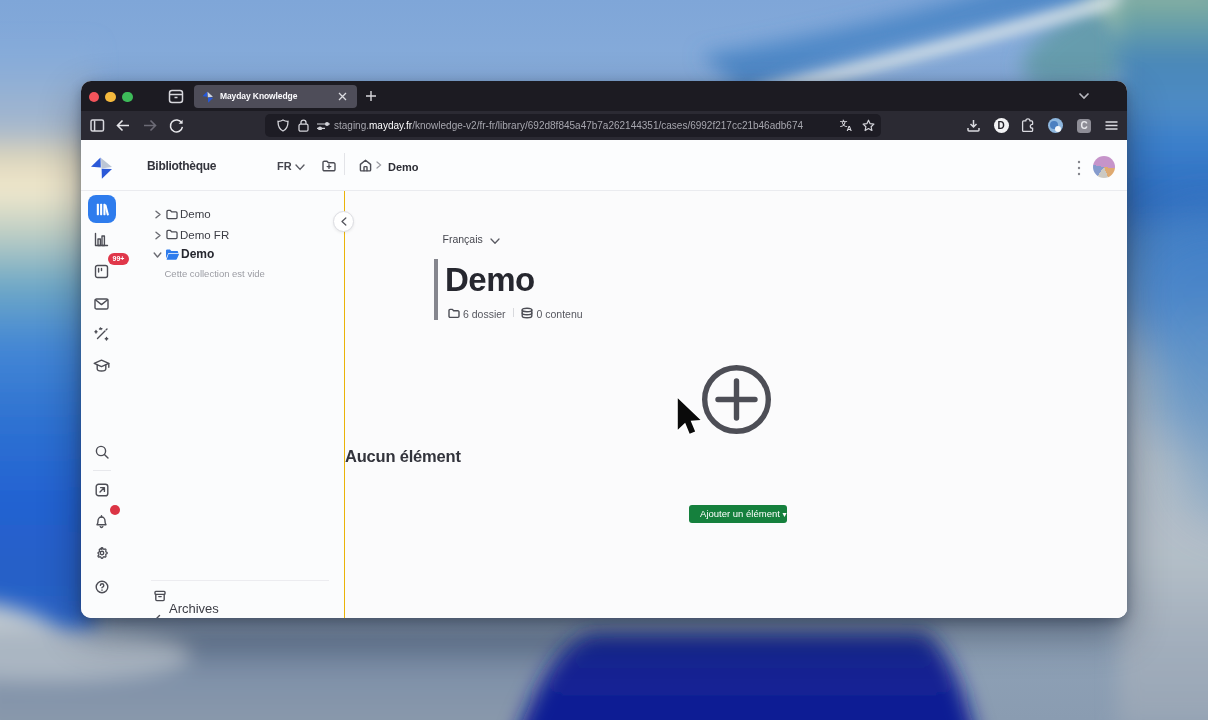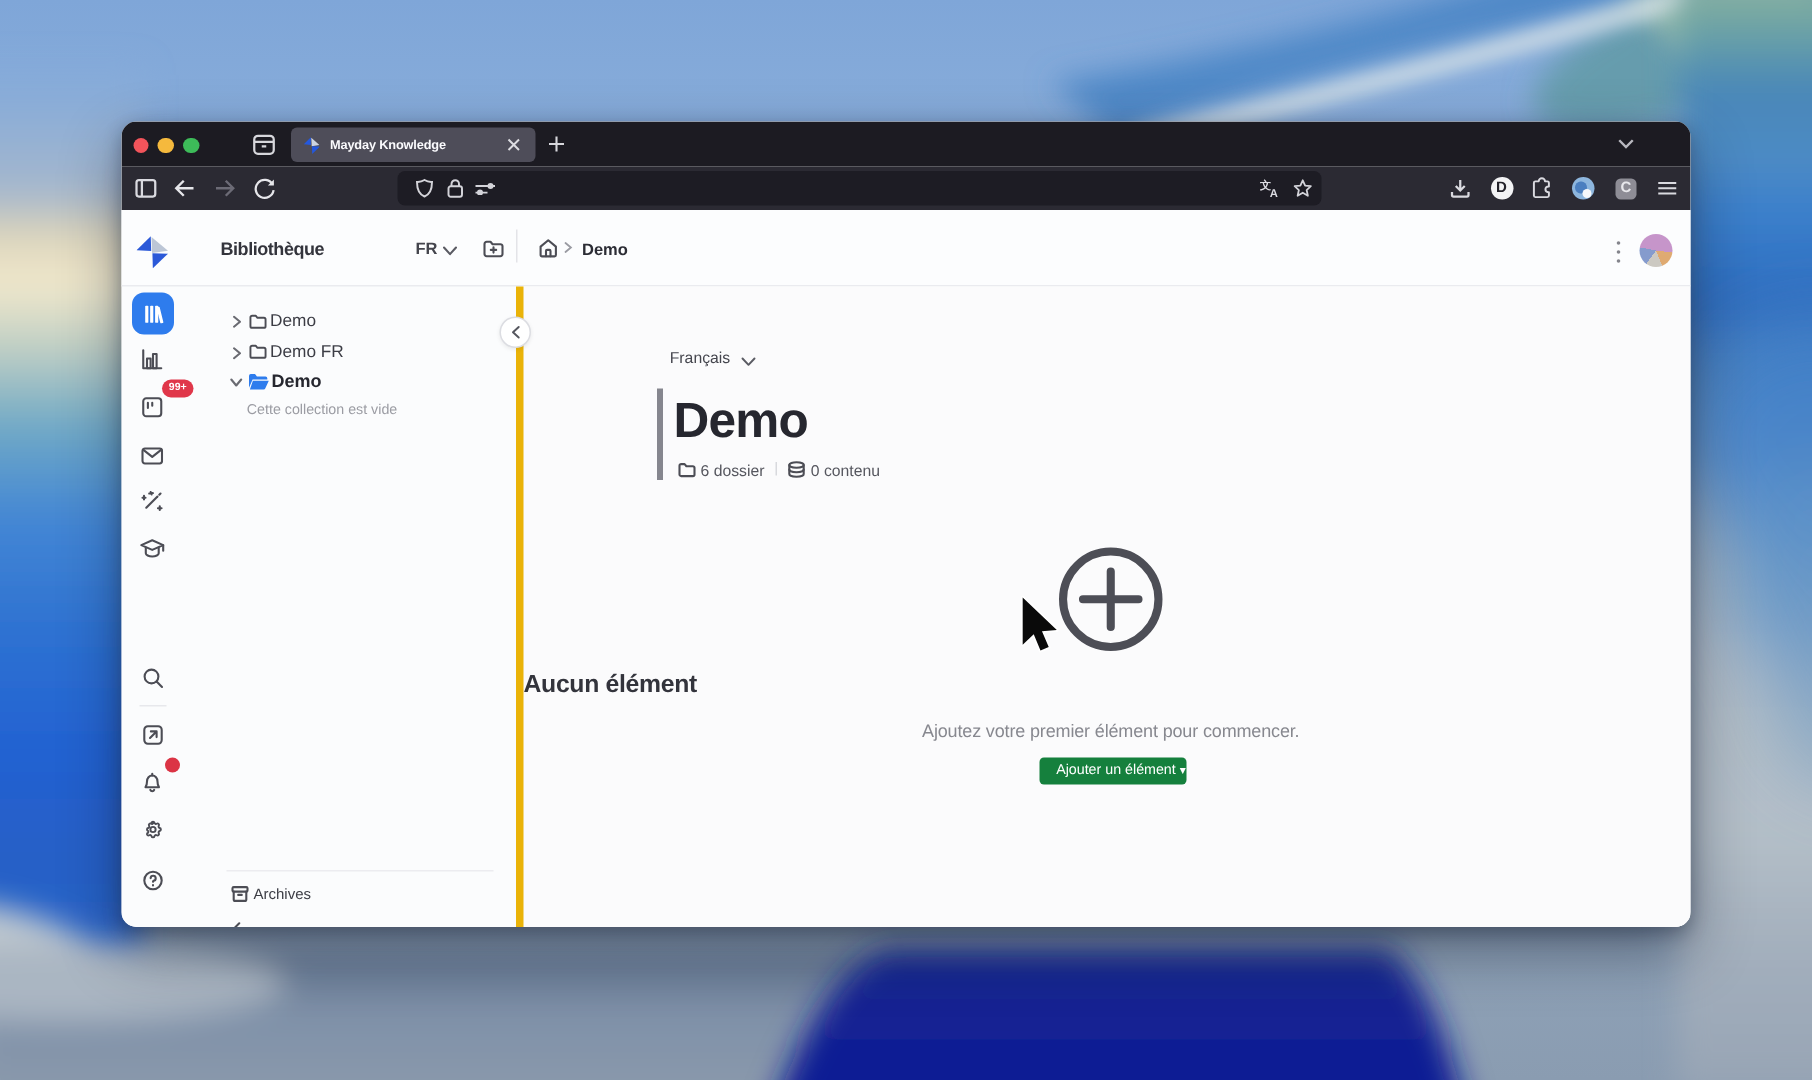--- a/index.html
+++ b/index.html
@@ -13,21 +13,21 @@
   .tl { position:absolute; top:10.5px; width:10.5px; height:10.5px; border-radius:50%; }
   #tab { position:absolute; left:113px; top:3.5px; width:163px; height:23px; background:#4e4d59; border-radius:4px; }
   #toolbar { position:absolute; left:0; top:30px; width:100%; height:29px; background:#2b2a33; }
   #urlbar { position:absolute; left:184px; top:3px; width:616px; height:23px; background:#1d1c24; border-radius:5px; }
   .ticon { position:absolute; top:0; height:29px; display:flex; align-items:center; justify-content:center; }
   
   #app { position:absolute; left:0; top:59px; width:100%; height:497px; background:#fbfcfd;padding-left:40px; }
   #apphead { position:absolute; left:0; top:0; width:100%; height:51px; background:#fcfdfe; border-bottom:1px solid #eaebef; }
   #rail { position:absolute; left:0; top:0; width:62px; bottom:0; }
   #tree { position:absolute; left:62px; top:0; width:201px; bottom:0; }
-  #main { position:absolute; left:263px; top:51px; right:0; bottom:0; border-left:5px solid #eab308; background:#fbfbfc; }
+  #main { position:absolute; left:263px; top:51px; right:0; bottom:0; border-left:1px solid #eab308; background:#fbfbfc; }
   .ic { stroke:#4c4d55; fill:none; stroke-width:1.4; stroke-linecap:round; stroke-linejoin:round; }
 </style>
 </head>
 <body>
 <svg id="bg" width="1208" height="720" viewBox="0 0 1208 720" preserveAspectRatio="none">
   <defs>
     <linearGradient id="sky" x1="0" y1="0" x2="0" y2="1">
       <stop offset="0" stop-color="#7fa6d8"></stop>
       <stop offset="0.25" stop-color="#91b3dc"></stop>
       <stop offset="0.55" stop-color="#9cb6d3"></stop>
@@ -166,20 +166,21 @@
       <svg style="position:absolute;left:33px;top:5px" width="11" height="13" viewBox="0 0 11 13">
         <rect x="1" y="5.2" width="9" height="7" rx="1.5" stroke="#d3d3d9" stroke-width="1.3" fill="none"></rect>
         <path d="M3 5 V3.6 A2.5 2.5 0 0 1 8 3.6 V5" stroke="#d3d3d9" stroke-width="1.3" fill="none"></path>
       </svg>
       <svg style="position:absolute;left:51px;top:8px" width="15" height="8" viewBox="0 0 15 8">
         <line x1="1" y1="2" x2="14" y2="2" stroke="#d3d3d9" stroke-width="1.2"></line>
         <circle cx="11" cy="2" r="2" fill="#d3d3d9"></circle>
         <line x1="1" y1="6.4" x2="9" y2="6.4" stroke="#d3d3d9" stroke-width="1.2"></line>
         <circle cx="4" cy="6.4" r="2" fill="#d3d3d9"></circle>
       </svg>
+      <div style="position:absolute;left:69px;top:6px;font-size:10px;color:#a6a6ae;white-space:nowrap;width:503px;overflow:hidden;">staging.<span style="color:#fdfdfe;">mayday.fr</span>/knowledge-v2/fr-fr/library/692d8f845a47b7a262144351/cases/6992f217cc21b46adb674</div>
       <svg style="position:absolute;right:27px;top:5px" width="14" height="13" viewBox="0 0 14 13">
         <text x="0" y="7" font-size="7.5" fill="#dcdce2" font-weight="bold" font-family="Liberation Sans">文</text>
         <text x="6.5" y="12" font-size="7.5" fill="#dcdce2" font-weight="bold" font-family="Liberation Sans">A</text>
       </svg>
       <svg style="position:absolute;right:6px;top:5px" width="13" height="13" viewBox="0 0 13 13">
         <path d="M6.5 1.2 L8.1 4.7 L11.9 5.1 L9.1 7.7 L9.9 11.5 L6.5 9.5 L3.1 11.5 L3.9 7.7 L1.1 5.1 L4.9 4.7 Z" stroke="#d3d3d9" stroke-width="1.2" fill="none" stroke-linejoin="round"></path>
       </svg>
     </div>
     <svg class="ticon" style="left:885px;width:15px" width="15" height="29" viewBox="0 0 15 14">
       <path d="M7.5 1.5 V8 M4.5 5.5 L7.5 8.5 L10.5 5.5" stroke="#dadae0" stroke-width="1.5" fill="none"></path>
@@ -321,21 +322,21 @@
       <span style="position:absolute;left:38px;top:107px;font-size:12px;font-weight:700;color:#26272f;">Demo</span>
 
       <span style="position:absolute;left:21.5px;top:128px;font-size:9.5px;color:#9b9ca3;">Cette collection est vide</span>
 
       <div style="position:absolute;left:8px;top:439.5px;width:178px;height:1px;background:#ececf0;"></div>
       <svg style="position:absolute;left:10.5px;top:450px" width="12" height="12" viewBox="0 0 12 12" class="ic">
         <rect x="1" y="1.4" width="10" height="3" rx="0.8"></rect>
         <path d="M1.8 4.4 V9.6 A1 1 0 0 0 2.8 10.6 H9.2 A1 1 0 0 0 10.2 9.6 V4.4"></path>
         <path d="M4.8 6.6 H7.2"></path>
       </svg>
-      <span style="position:absolute;left:26px;top:451px;font-size:10px;color:#3c3d45;text-align:right;">Archives</span>
+      <span style="position:absolute;left:26px;top:461px;font-size:13px;color:#3c3d45;text-align:right;">Archives</span>
       <svg style="position:absolute;left:10.5px;top:474px" width="12" height="11" viewBox="0 0 12 11" class="ic">
         <path d="M11 5.5 H1.5 M5.5 1.5 L1.5 5.5 L5.5 9.5"></path>
       </svg>
       <span style="position:absolute;left:25px;top:483px;font-size:9.5px;color:#3c3d45;">Retour</span>
     </div>
     <div id="main">
       <span style="position:absolute;left:97.5px;top:42px;font-size:10.5px;color:#45464e;">Français</span>
       <svg style="position:absolute;left:144.5px;top:46.5px" width="10" height="7" viewBox="0 0 10 7">
         <path d="M1 1 L5 5.2 L9 1" stroke="#5a5b63" stroke-width="1.3" fill="none" stroke-linecap="round" stroke-linejoin="round"></path>
       </svg>
@@ -354,21 +355,20 @@
       <span style="position:absolute;left:191.5px;top:116.5px;font-size:10.5px;color:#56575f;">0 contenu</span>
 
       <svg style="position:absolute;left:354px;top:170.5px" width="75" height="75" viewBox="0 0 75 75">
         <circle cx="37.5" cy="37.5" r="31.8" stroke="#4d4e56" stroke-width="5.4" fill="none"></circle>
         <path d="M19 37.5 H56 M37.5 19 V56" stroke="#4d4e56" stroke-width="5.4" stroke-linecap="round"></path>
       </svg>
       <svg style="position:absolute;left:331px;top:206px" width="26" height="41" viewBox="0 0 23.6 37.3">
         <path d="M1.6 1.2 L1.6 29.8 L8.3 23.5 L12.4 33.4 L17.4 31.3 L13.3 21.7 L22.3 21 Z" fill="#0a0a0a" stroke="#fff" stroke-width="2.2" stroke-linejoin="round" paint-order="stroke"></path>
       </svg>
       <span style="position:absolute;left:0;top:256px;width:783px;font-size:16.5px;font-weight:700;color:#33343c;letter-spacing:-0.2px;">Aucun élément</span>
-      <span style="position:absolute;left:0;top:288.5px;width:783px;text-align:center;font-size:12px;color:#87888f;letter-spacing:-0.1px;">Ajoutez votre premier élément pour commencer.</span>
       <div style="position:absolute;left:343.5px;top:314px;width:98px;height:18px;border-radius:3px;background:#15803d;color:#fff;font-size:9.5px;text-align:right;line-height:18px;">Ajouter un élément <span style="font-size:8px;">▾</span></div>
     </div>
     <div style="position:absolute;left:252px;top:70.5px;width:21px;height:21px;border-radius:50%;background:#fff;border:1px solid #dcdde2;box-shadow:0 1px 3px rgba(0,0,0,.08);"></div>
     <svg style="position:absolute;left:258.5px;top:76.5px" width="8" height="9" viewBox="0 0 8 9">
       <path d="M5.8 1 L2 4.5 L5.8 8" stroke="#55565e" stroke-width="1.3" fill="none" stroke-linecap="round" stroke-linejoin="round"></path>
     </svg>
   </div>
 </div>
 
 </body></html>

